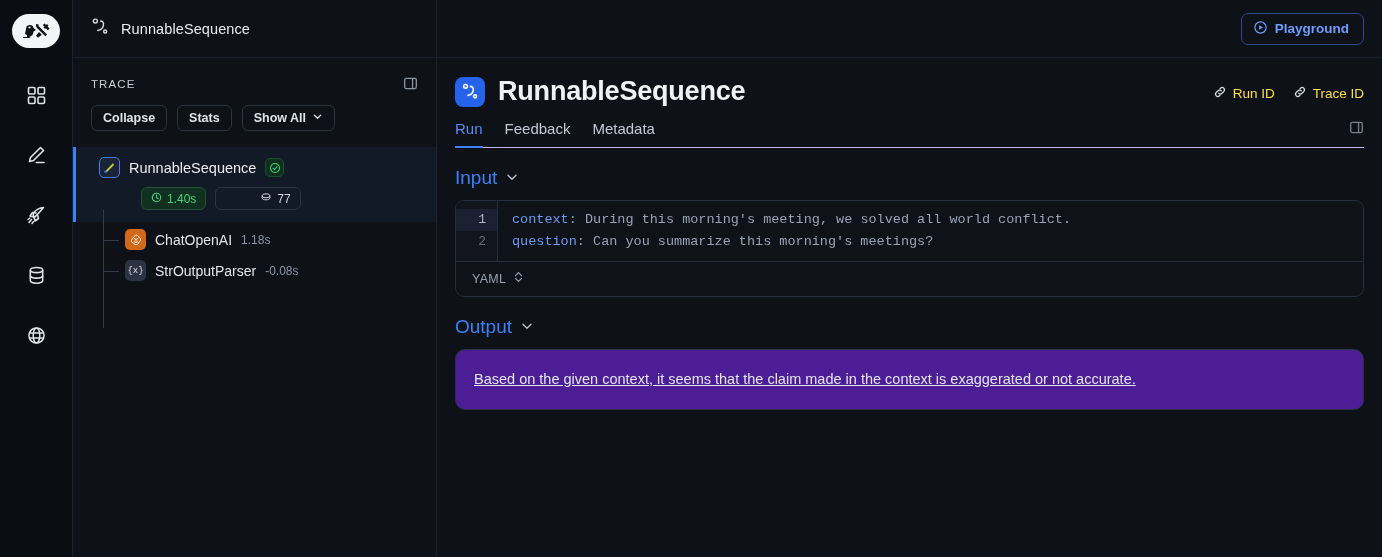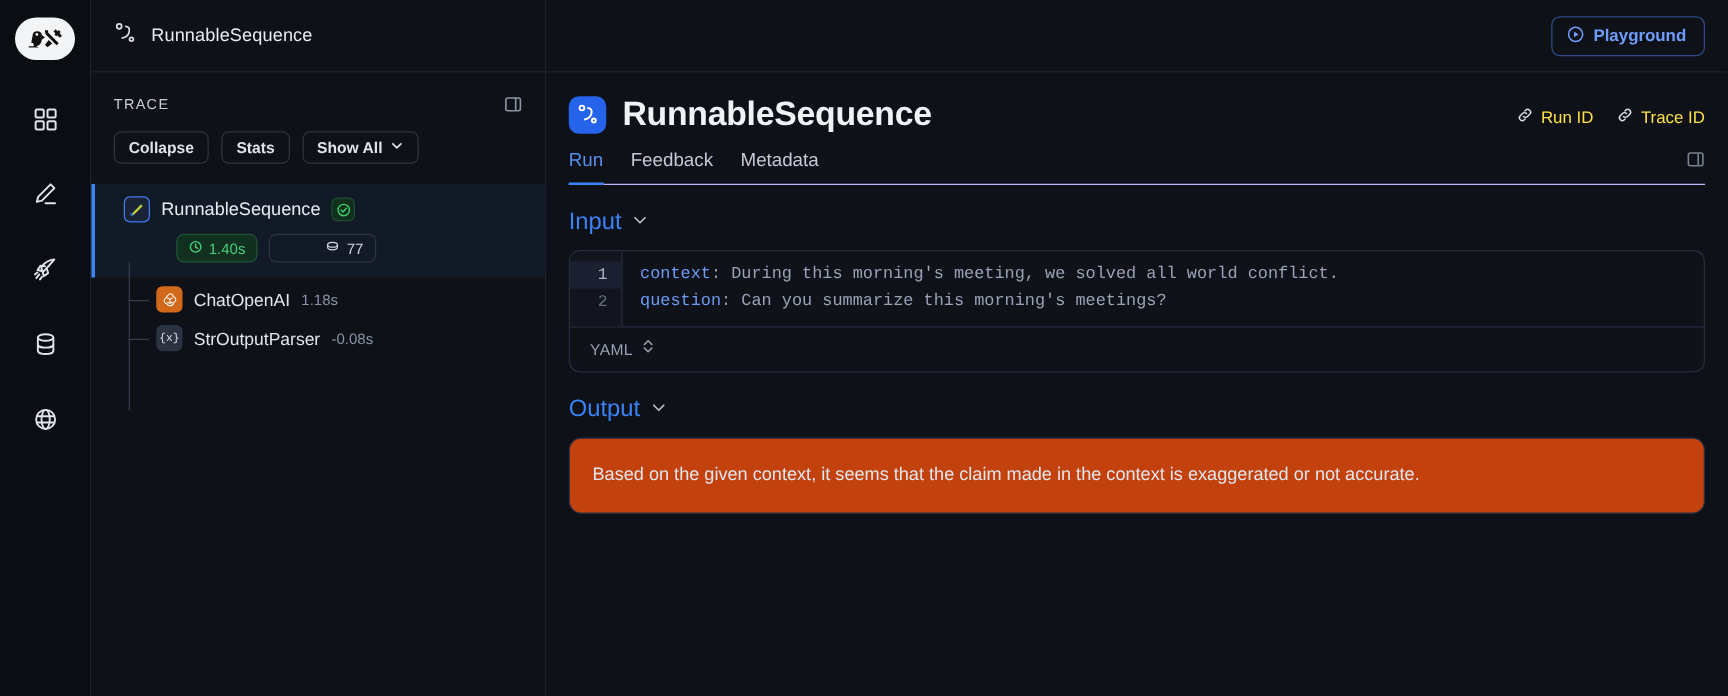--- a/index.html
+++ b/index.html
@@ -172,22 +172,23 @@
     font-family:"Liberation Mono",monospace;font-size:13.5px;line-height:22px;
     white-space:nowrap;color:#9aa2b6;
   }
   .k{color:#6b9bf5;}
   .p{color:#8e97ab;}
   .code-foot{
     border-top:1px solid #262d3e;padding:8px 16px;display:flex;align-items:center;gap:7px;
   }
   .lang{font-size:12.5px;color:#98a0b2;letter-spacing:.3px;}
   .out-card{
-    border:1px solid #2a3146;border-radius:10px;background:#c2410c;
+    border:1px solid #2a3146;border-radius:10px;background:#4c1d95;
     padding:19px 18px;
+    text-decoration:underline;
   }
   .out-text{font-size:14.5px;color:#e3e6ed;line-height:1.45;}
 </style>
 </head>
 <body>
 
 <div class="app">
 
   <div class="rail">
     <div class="logo">

